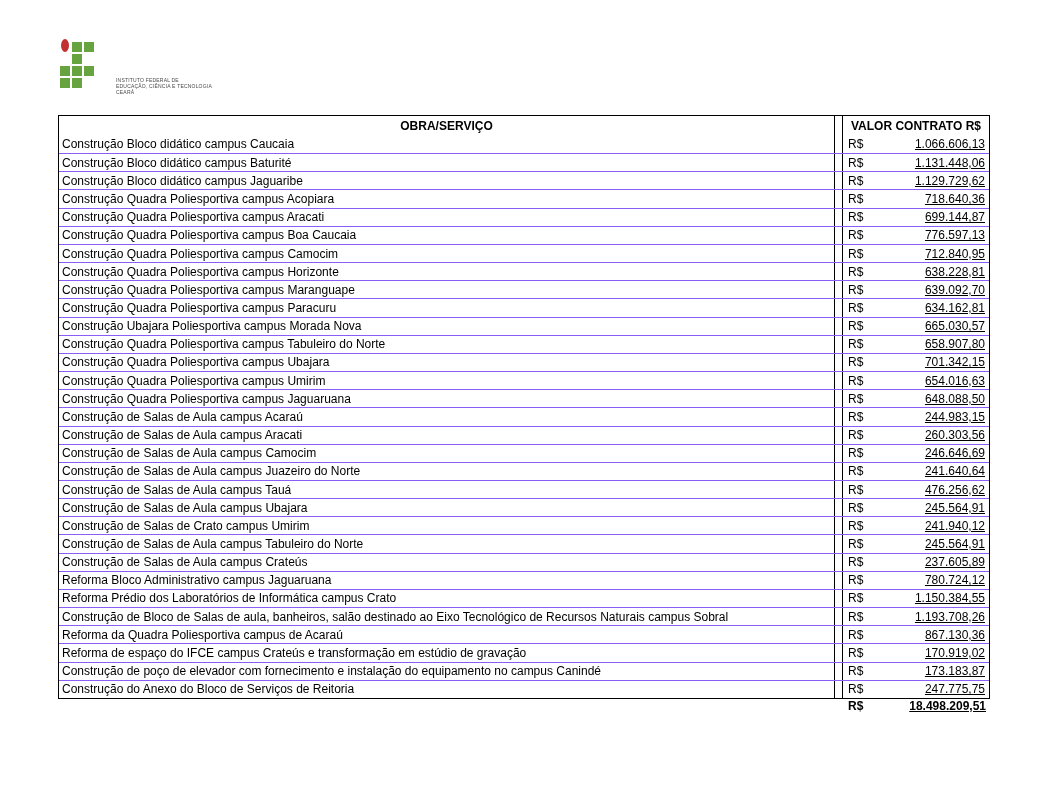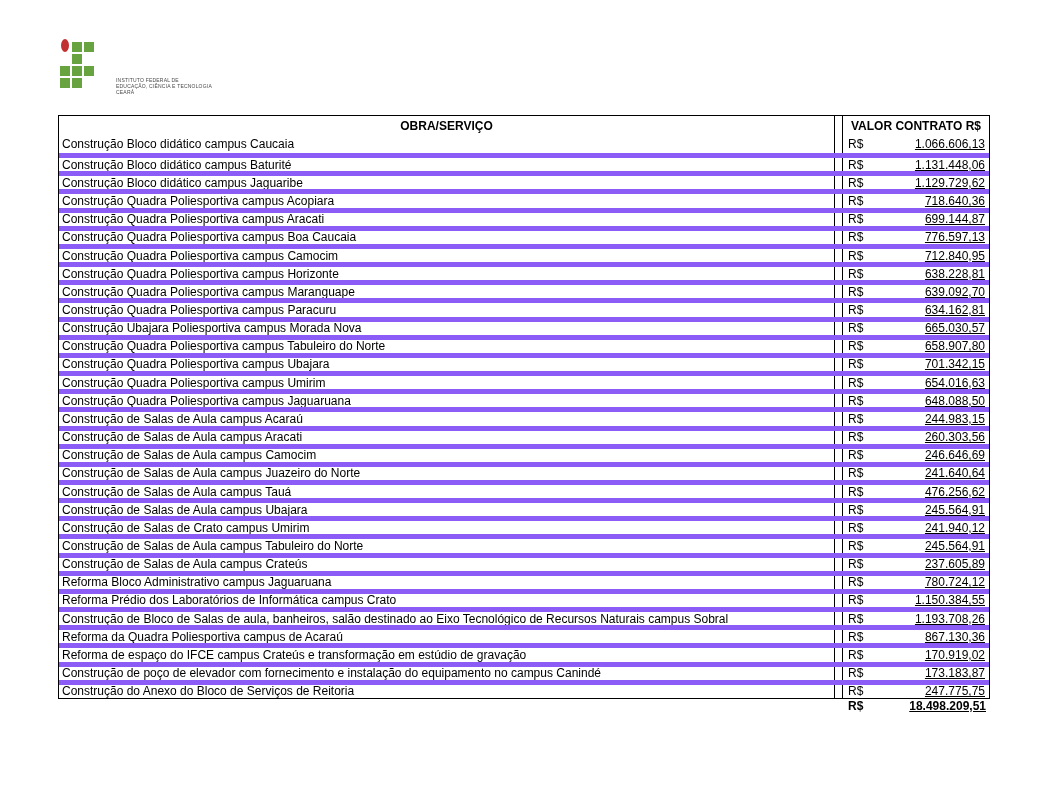--- a/index.html
+++ b/index.html
@@ -16,21 +16,21 @@
   .dot { background:var(--logo-red,#c23132); width:8px; height:13px;
          border-radius:50%; justify-self:center; align-self:center; margin-top:-3px; }
   .c1{grid-column:1} .c2{grid-column:2} .c3{grid-column:3}
   .r1{grid-row:1} .r2{grid-row:2} .r3{grid-row:3} .r4{grid-row:4}
   .ltext { position:absolute; left:56px; top:35px; font-size:5px; line-height:6px;
            color:#4a4a4a; letter-spacing:.2px; white-space:nowrap; }
 
   
   .ctable { position:absolute; left:58px; top:115px; width:932px;
             border:1.5px solid #000; font-size:12px; }
-  .trow { display:flex; height:18.16px; border-top:5px solid #8b5cf6; align-items:center; }
+  .trow { display:flex; height:18.16px; border-top:1px solid #8b5cf6; align-items:center; }
   .trow:first-child { border-top:none; }
   .thead { height:19px; font-weight:bold; border-top:none; }
   .cell { height:100%; display:flex; align-items:center; }
   .obra  { flex:1; padding-left:3px; border-right:1px solid #000; overflow:hidden;
            white-space:nowrap; }
   .spacer{ width:7px; }
   .valor { width:147px; border-left:1px solid #000; padding:0 4px 0 5px; }
   .thead .obra  { justify-content:center; padding-left:0; }
   .thead .valor { justify-content:center; padding:0; }
   .cur { flex:0 0 auto; }

